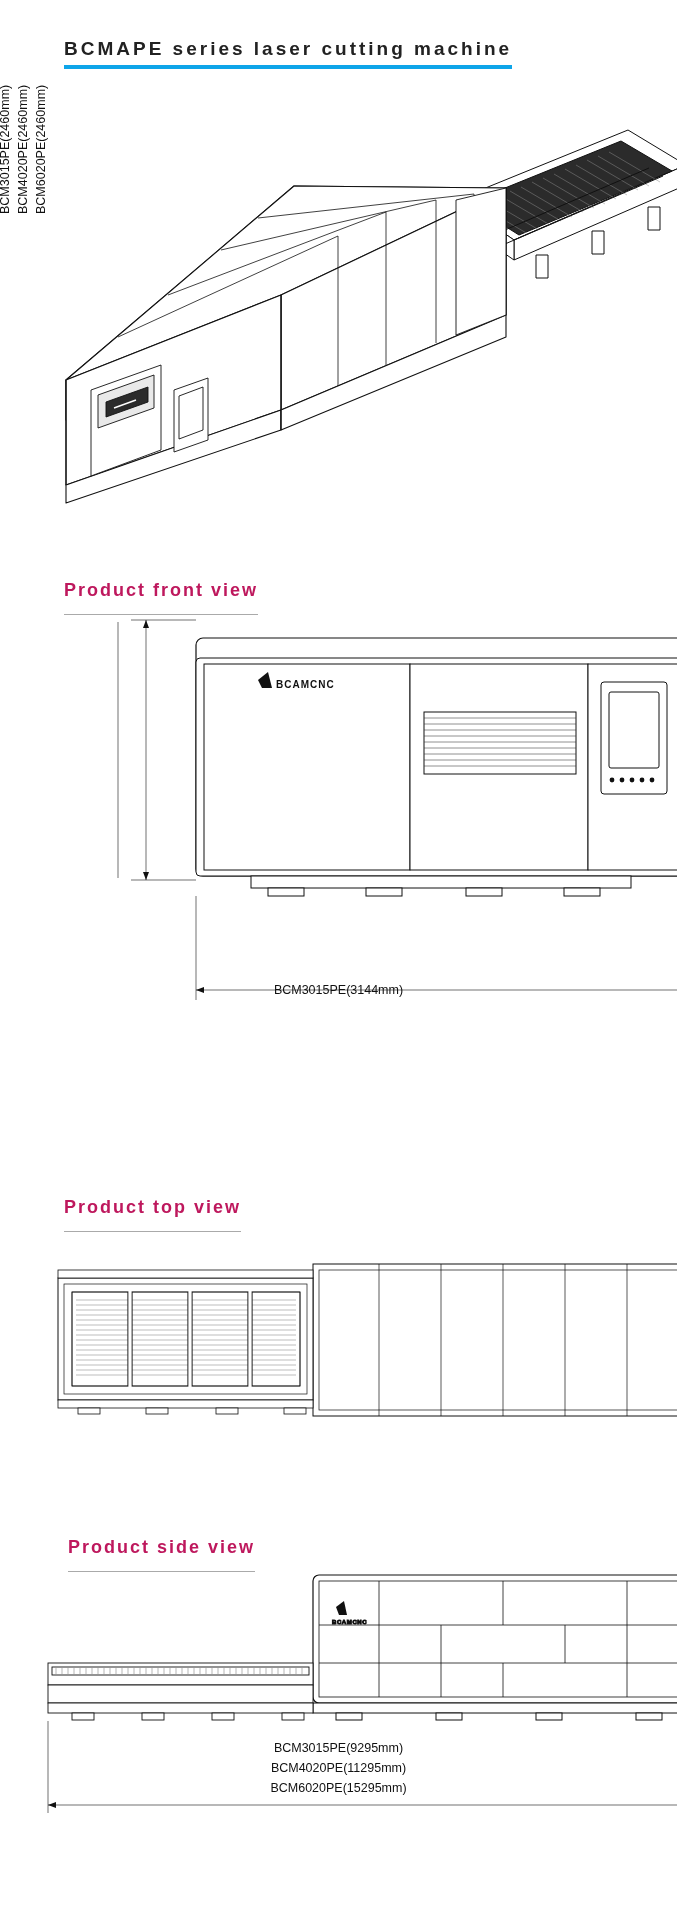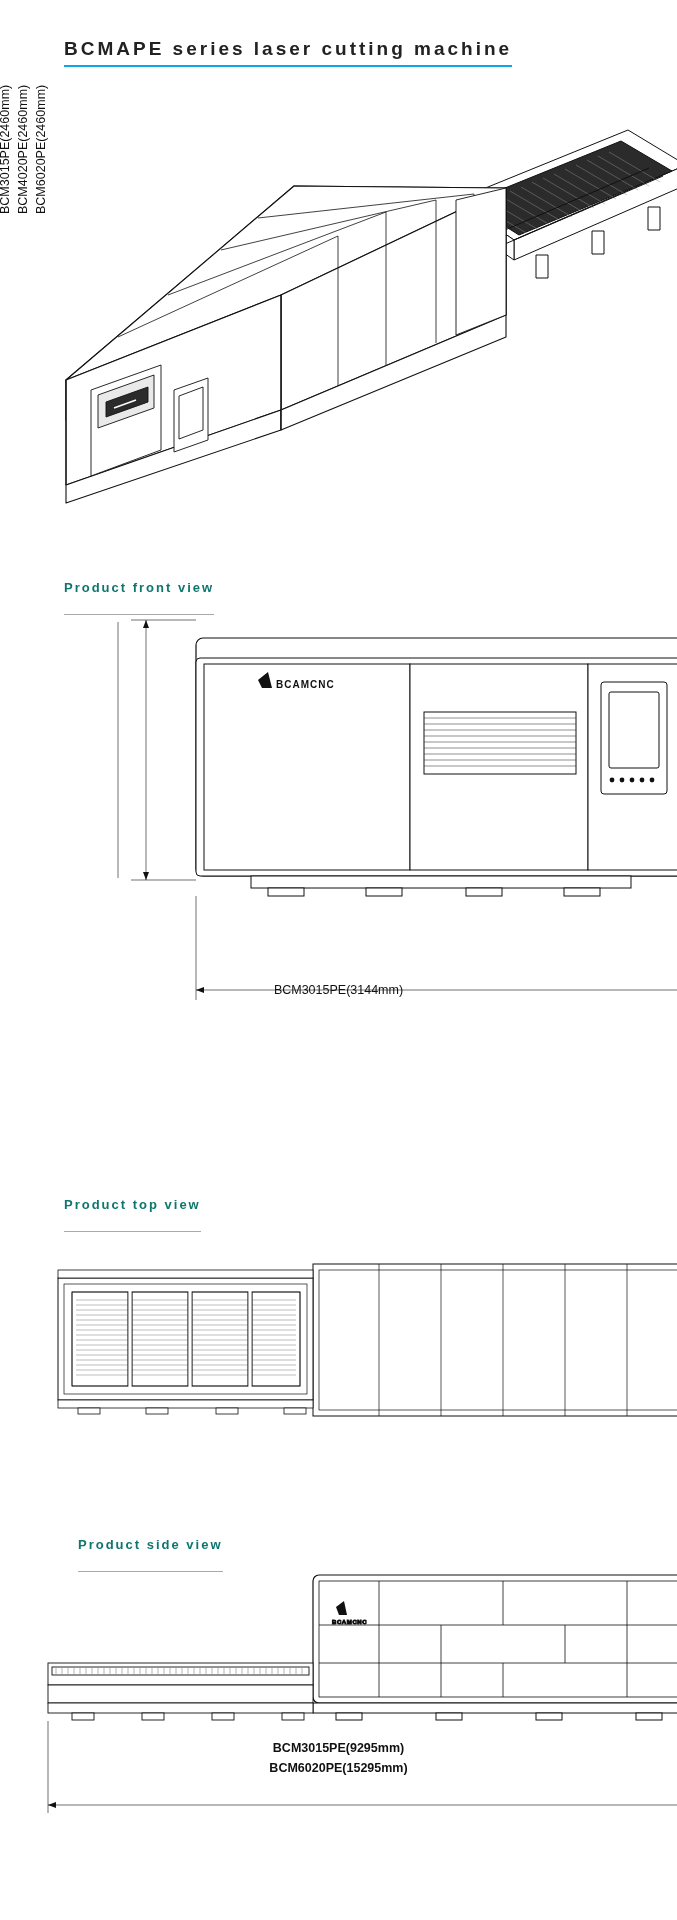--- a/index.html
+++ b/index.html
@@ -23,35 +23,35 @@
 
   
   .main-title {
     position: absolute;
     left: 64px;
     top: 38px;
     font-size: 19px;
     letter-spacing: 3px;
     font-weight: bold;
     color: #222;
-    border-bottom: 2px solid #0ea5e9;
+    border-bottom: 4px solid #0ea5e9;
     padding-bottom: 5px;
   }
   .section-title {
     position: absolute;
-    font-size: 13px;
+    font-size: 18px;
     letter-spacing: 2px;
     font-weight: bold;
-    color: #0f766e;
+    color: #be185d;
     border-bottom: 1px solid #aaa;
-    padding-bottom: 19px;
+    padding-bottom: 13px;
   }
   #t-front { left: 64px; top: 580px; }
   #t-top   { left: 64px; top: 1197px; }
-  #t-side  { left: 78px; top: 1537px; }
+  #t-side  { left: 68px; top: 1537px; }
 
   
   .drawing {
     position: absolute;
     left: 0;
     padding-left: 36px;
   }
   #d-iso   { top: 90px;   width: 677px; height: 460px; }
   #d-front { top: 600px;  width: 677px; height: 480px; }
   #d-top   { top: 1230px; width: 677px; height: 290px; }
@@ -60,21 +60,21 @@
   svg { display: block; }
   .dim-stack {
     position: absolute;
     text-align: center;
     font-size: 12.5px;
     line-height: 20px;
     color: #111;
     white-space: nowrap;
   }
   #front-h-dims { left: 0; width: 677px; top: 980px; }
-  #side-dims    { left: 0; width: 677px; top: 1738px; font-weight: bold; }
+  #side-dims    { left: 0; width: 677px; top: 1738px; }
 
   #front-v-dims { left: 18px; top: 690px; height: 200px; }
   .vlab {
     position: absolute;
     font-size: 12.5px;
     color: #111;
     white-space: nowrap;
     transform-origin: left bottom;
     transform: rotate(-90deg);
   }
@@ -420,16 +420,17 @@
           <line x1="12" y1="250" x2="651" y2="250"></line>
           <path d="M12,250 l8,-3 l0,6 z" fill="#111" stroke="none"></path>
           <path d="M651,250 l-8,-3 l0,6 z" fill="#111" stroke="none"></path>
         </g>
       </g>
     </svg>
   </div>
 
   <div class="dim-stack" id="side-dims">
     <div>BCM3015PE(9295mm)</div>
+    <div>BCM4020PE(11295mm)</div>
     <div>BCM6020PE(15295mm)</div>
   </div>
 
 </div>
 
 </body></html>

